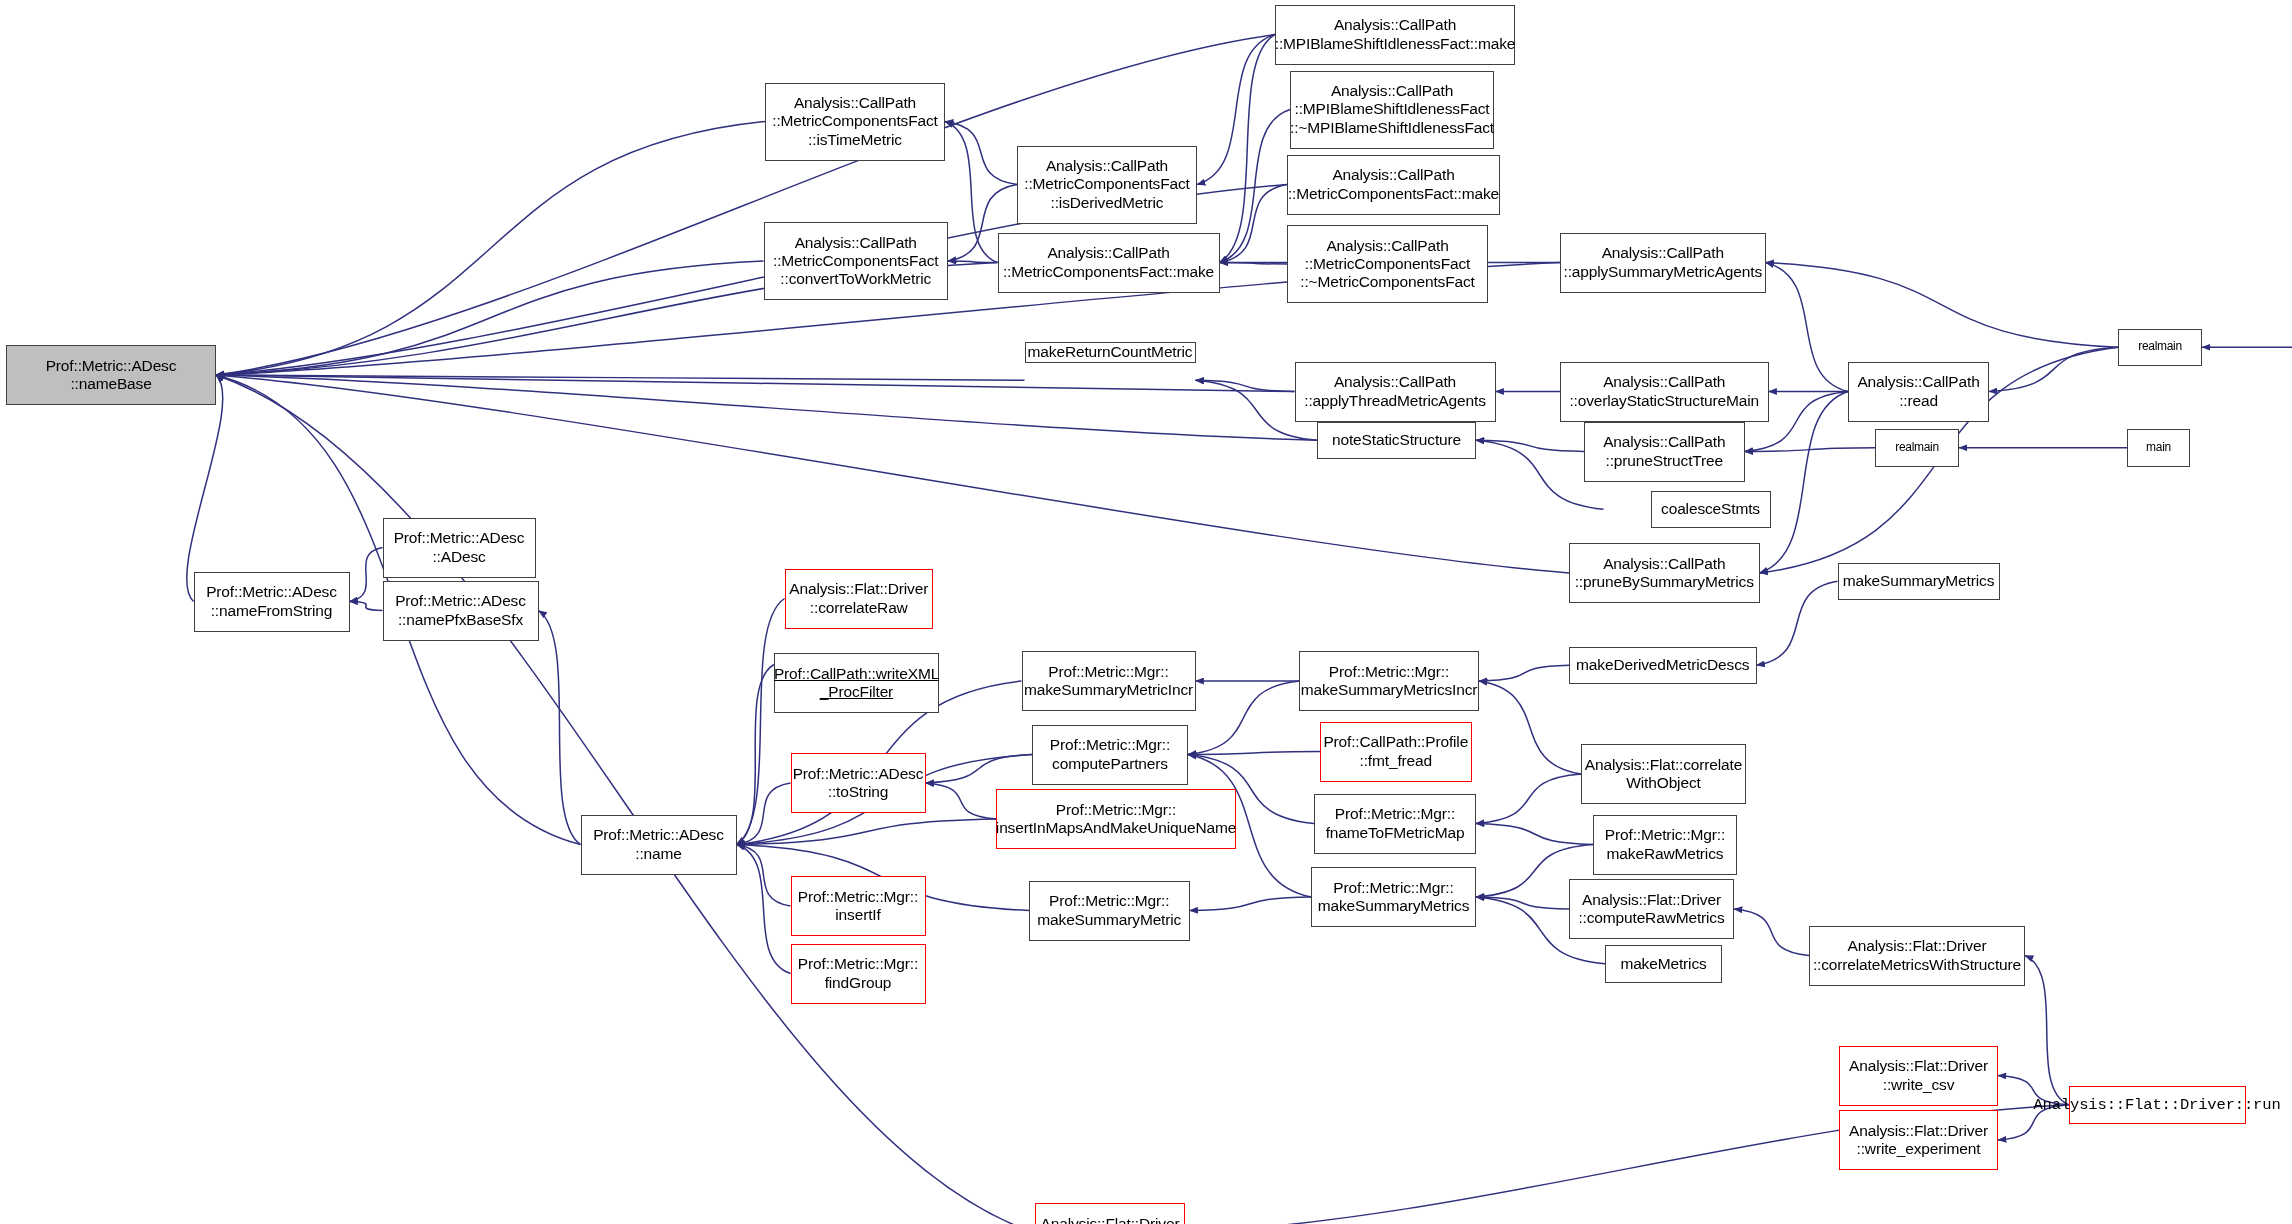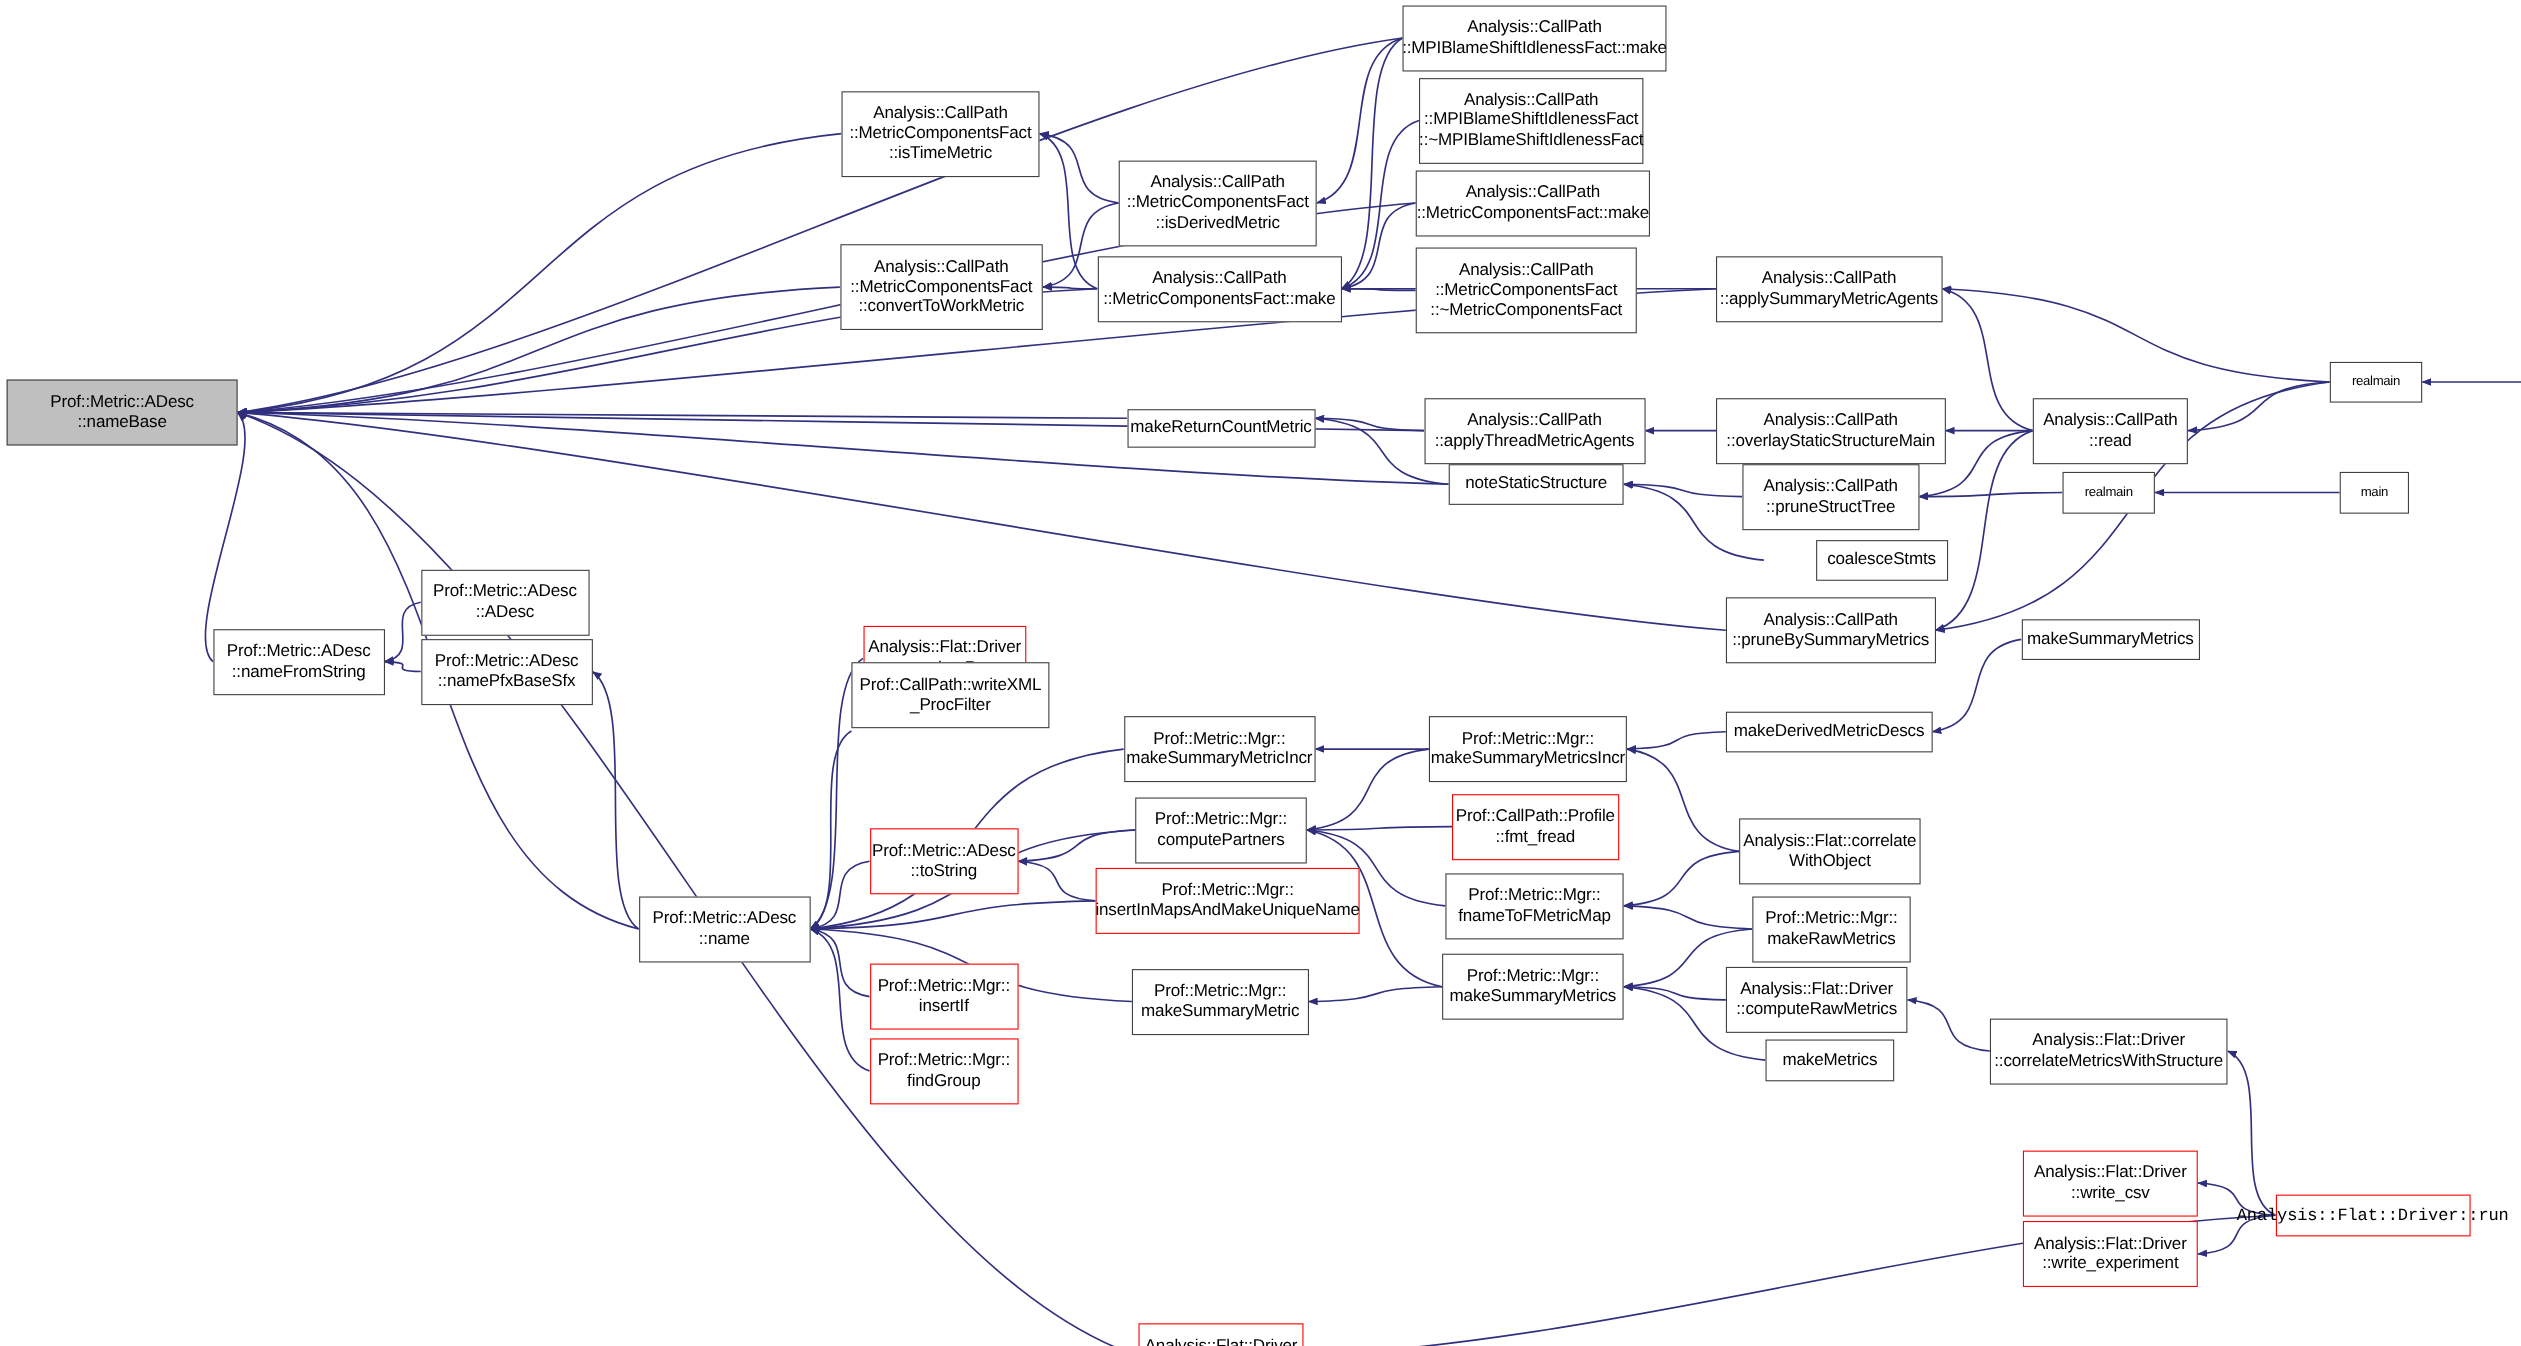--- a/index.html
+++ b/index.html
@@ -158,21 +158,21 @@
       <div class="node" style="left: 1290px; top: 70.5px; width: 204px; height: 78px;">Analysis::CallPath
 ::MPIBlameShiftIdlenessFact
 ::~MPIBlameShiftIdlenessFact</div>
       <div class="node" style="left: 1287px; top: 154.5px; width: 213px; height: 60px;">Analysis::CallPath
 ::MetricComponentsFact::make</div>
       <div class="node" style="left: 1287px; top: 225px; width: 201px; height: 78px;">Analysis::CallPath
 ::MetricComponentsFact
 ::~MetricComponentsFact</div>
       <div class="node" style="left: 1560px; top: 232.5px; width: 205.5px; height: 60px;">Analysis::CallPath
 ::applySummaryMetricAgents</div>
-      <div class="node" style="left: 1024.5px; top: 372px; width: 171px; height: 35px;">makeReturnCountMetric</div>
+      <div class="node" style="left: 1024.5px; top: 342px; width: 171px; height: 21px;">makeReturnCountMetric</div>
       <div class="node" style="left: 1294.5px; top: 361.5px; width: 201px; height: 60px;">Analysis::CallPath
 ::applyThreadMetricAgents</div>
       <div class="node" style="left: 1560px; top: 361.5px; width: 208.5px; height: 60px;">Analysis::CallPath
 ::overlayStaticStructureMain</div>
       <div class="node" style="left: 1848px; top: 361.5px; width: 141px; height: 60px;">Analysis::CallPath
 ::read</div>
       <div class="node small" style="left: 2118px; top: 328.5px; width: 84px; height: 37.5px;">realmain</div>
       <div class="node" style="left: 1317px; top: 421.5px; width: 159px; height: 37.5px;">noteStaticStructure</div>
       <div class="node" style="left: 1584px; top: 421.5px; width: 160.5px; height: 60px;">Analysis::CallPath
 ::pruneStructTree</div>
@@ -184,21 +184,21 @@
       <div class="node" style="left: 1837.5px; top: 562.5px; width: 162px; height: 37.5px;">makeSummaryMetrics</div>
       <div class="node" style="left: 1569px; top: 646.5px; width: 187.5px; height: 37.5px;">makeDerivedMetricDescs</div>
       <div class="node" style="left: 382.5px; top: 517.5px; width: 153px; height: 60px;">Prof::Metric::ADesc
 ::ADesc</div>
       <div class="node" style="left: 193.5px; top: 571.5px; width: 156px; height: 60px;">Prof::Metric::ADesc
 ::nameFromString</div>
       <div class="node" style="left: 382.5px; top: 580.5px; width: 156px; height: 60px;">Prof::Metric::ADesc
 ::namePfxBaseSfx</div>
       <div class="node red" style="left: 784.5px; top: 568.5px; width: 148.5px; height: 60px;">Analysis::Flat::Driver
 ::correlateRaw</div>
-      <div class="node" style="left: 774px; top: 602px; width: 180px; height: 60px;">Prof::CallPath::writeXML
+      <div class="node" style="left: 774px; top: 653px; width: 165px; height: 60px; text-decoration: underline;">Prof::CallPath::writeXML
 _ProcFilter</div>
       <div class="node" style="left: 580.5px; top: 814.5px; width: 156px; height: 60px;">Prof::Metric::ADesc
 ::name</div>
       <div class="node red" style="left: 790.5px; top: 753px; width: 135px; height: 60px;">Prof::Metric::ADesc
 ::toString</div>
       <div class="node red" style="left: 790.5px; top: 876px; width: 135px; height: 60px;">Prof::Metric::Mgr::
 insertIf</div>
       <div class="node red" style="left: 790.5px; top: 943.5px; width: 135px; height: 60px;">Prof::Metric::Mgr::
 findGroup</div>
       <div class="node red" style="left: 996px; top: 789px; width: 240px; height: 60px;">Prof::Metric::Mgr::

